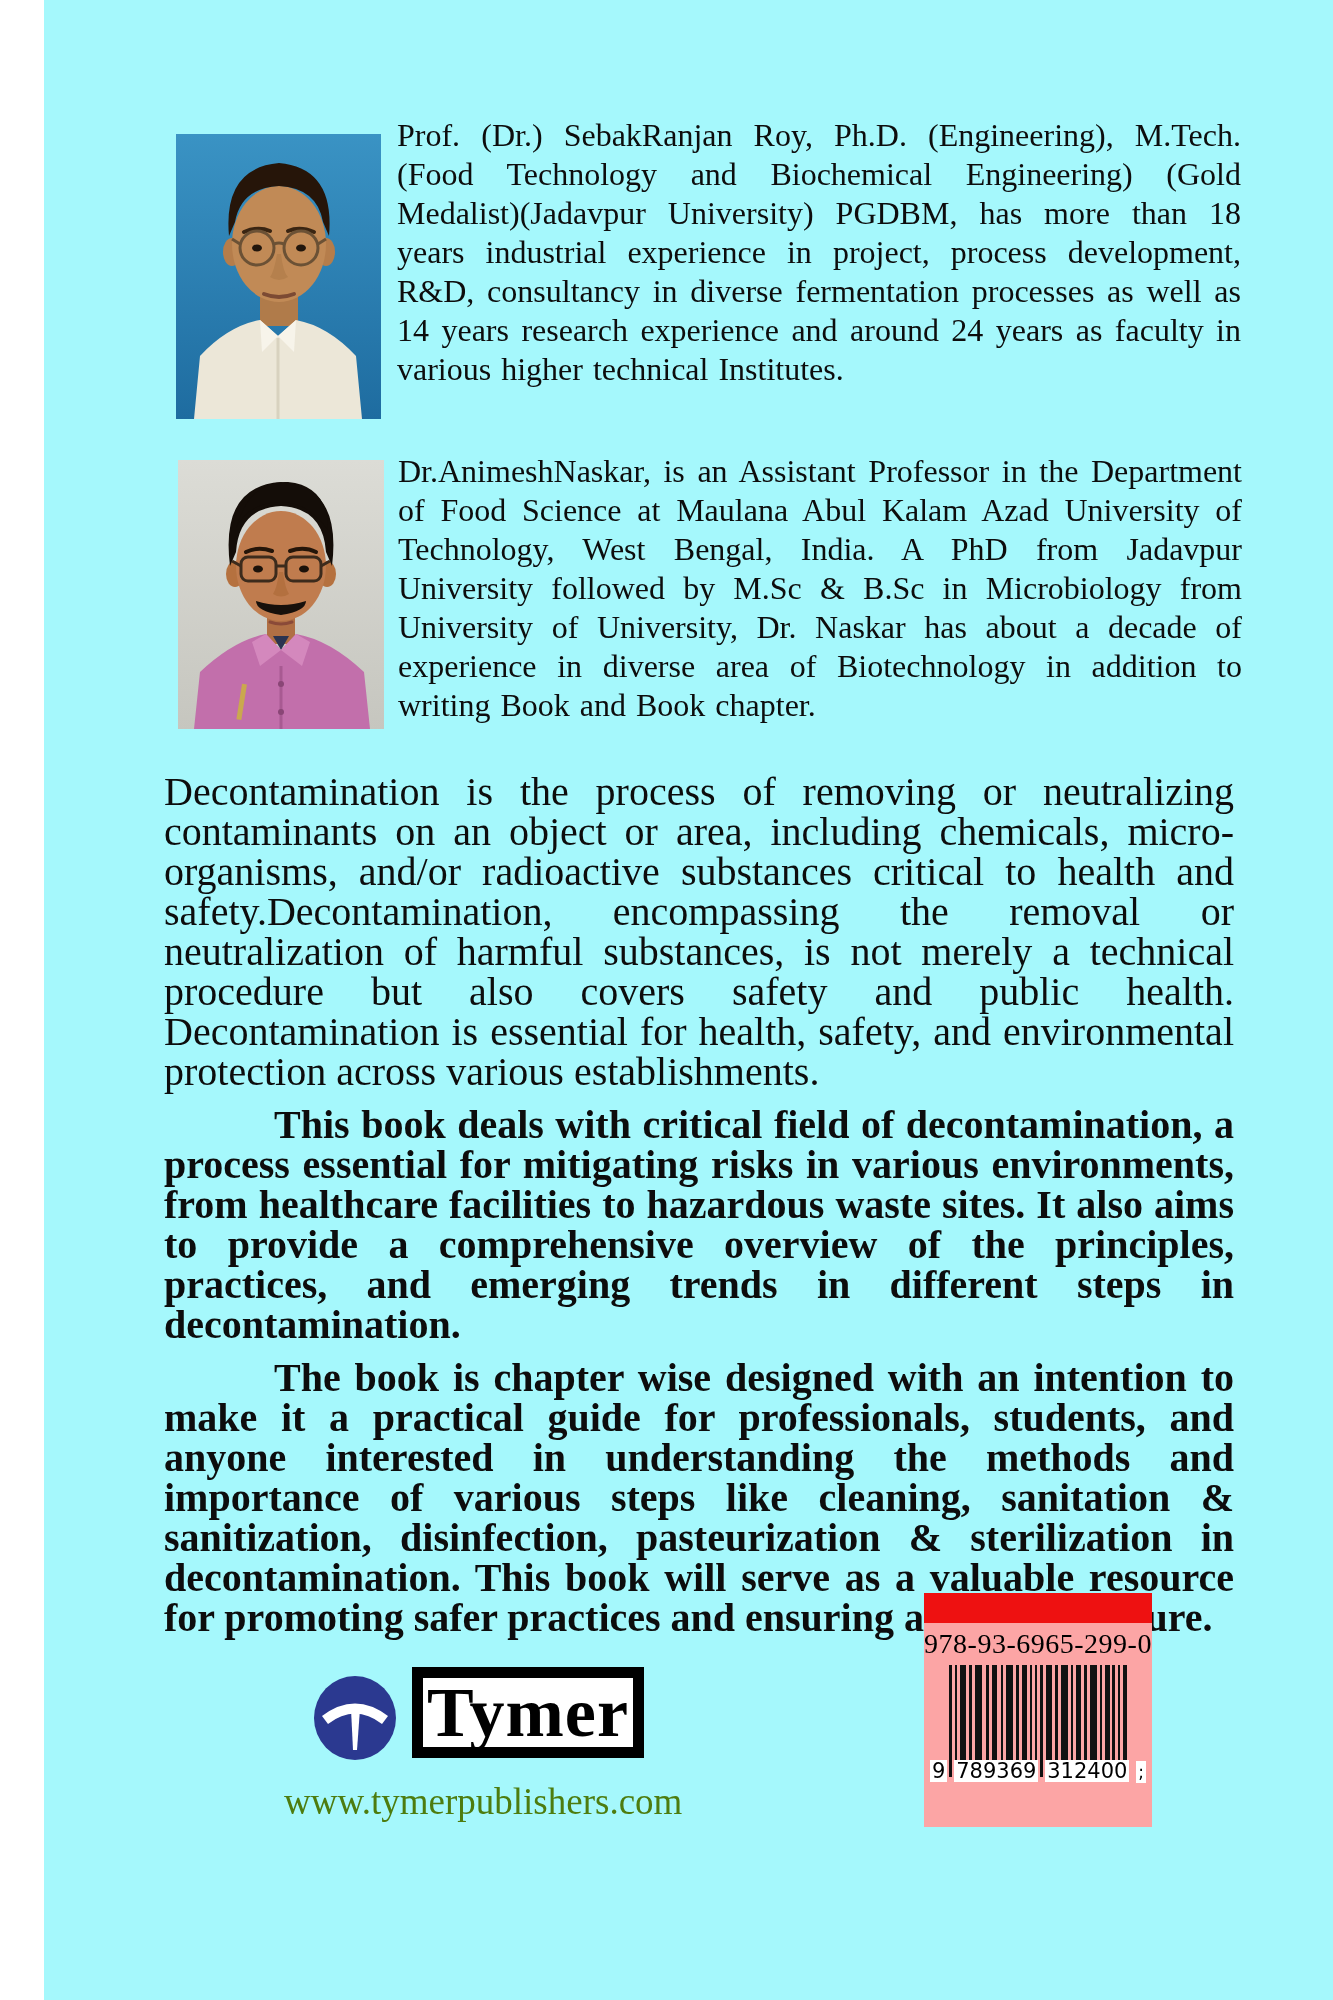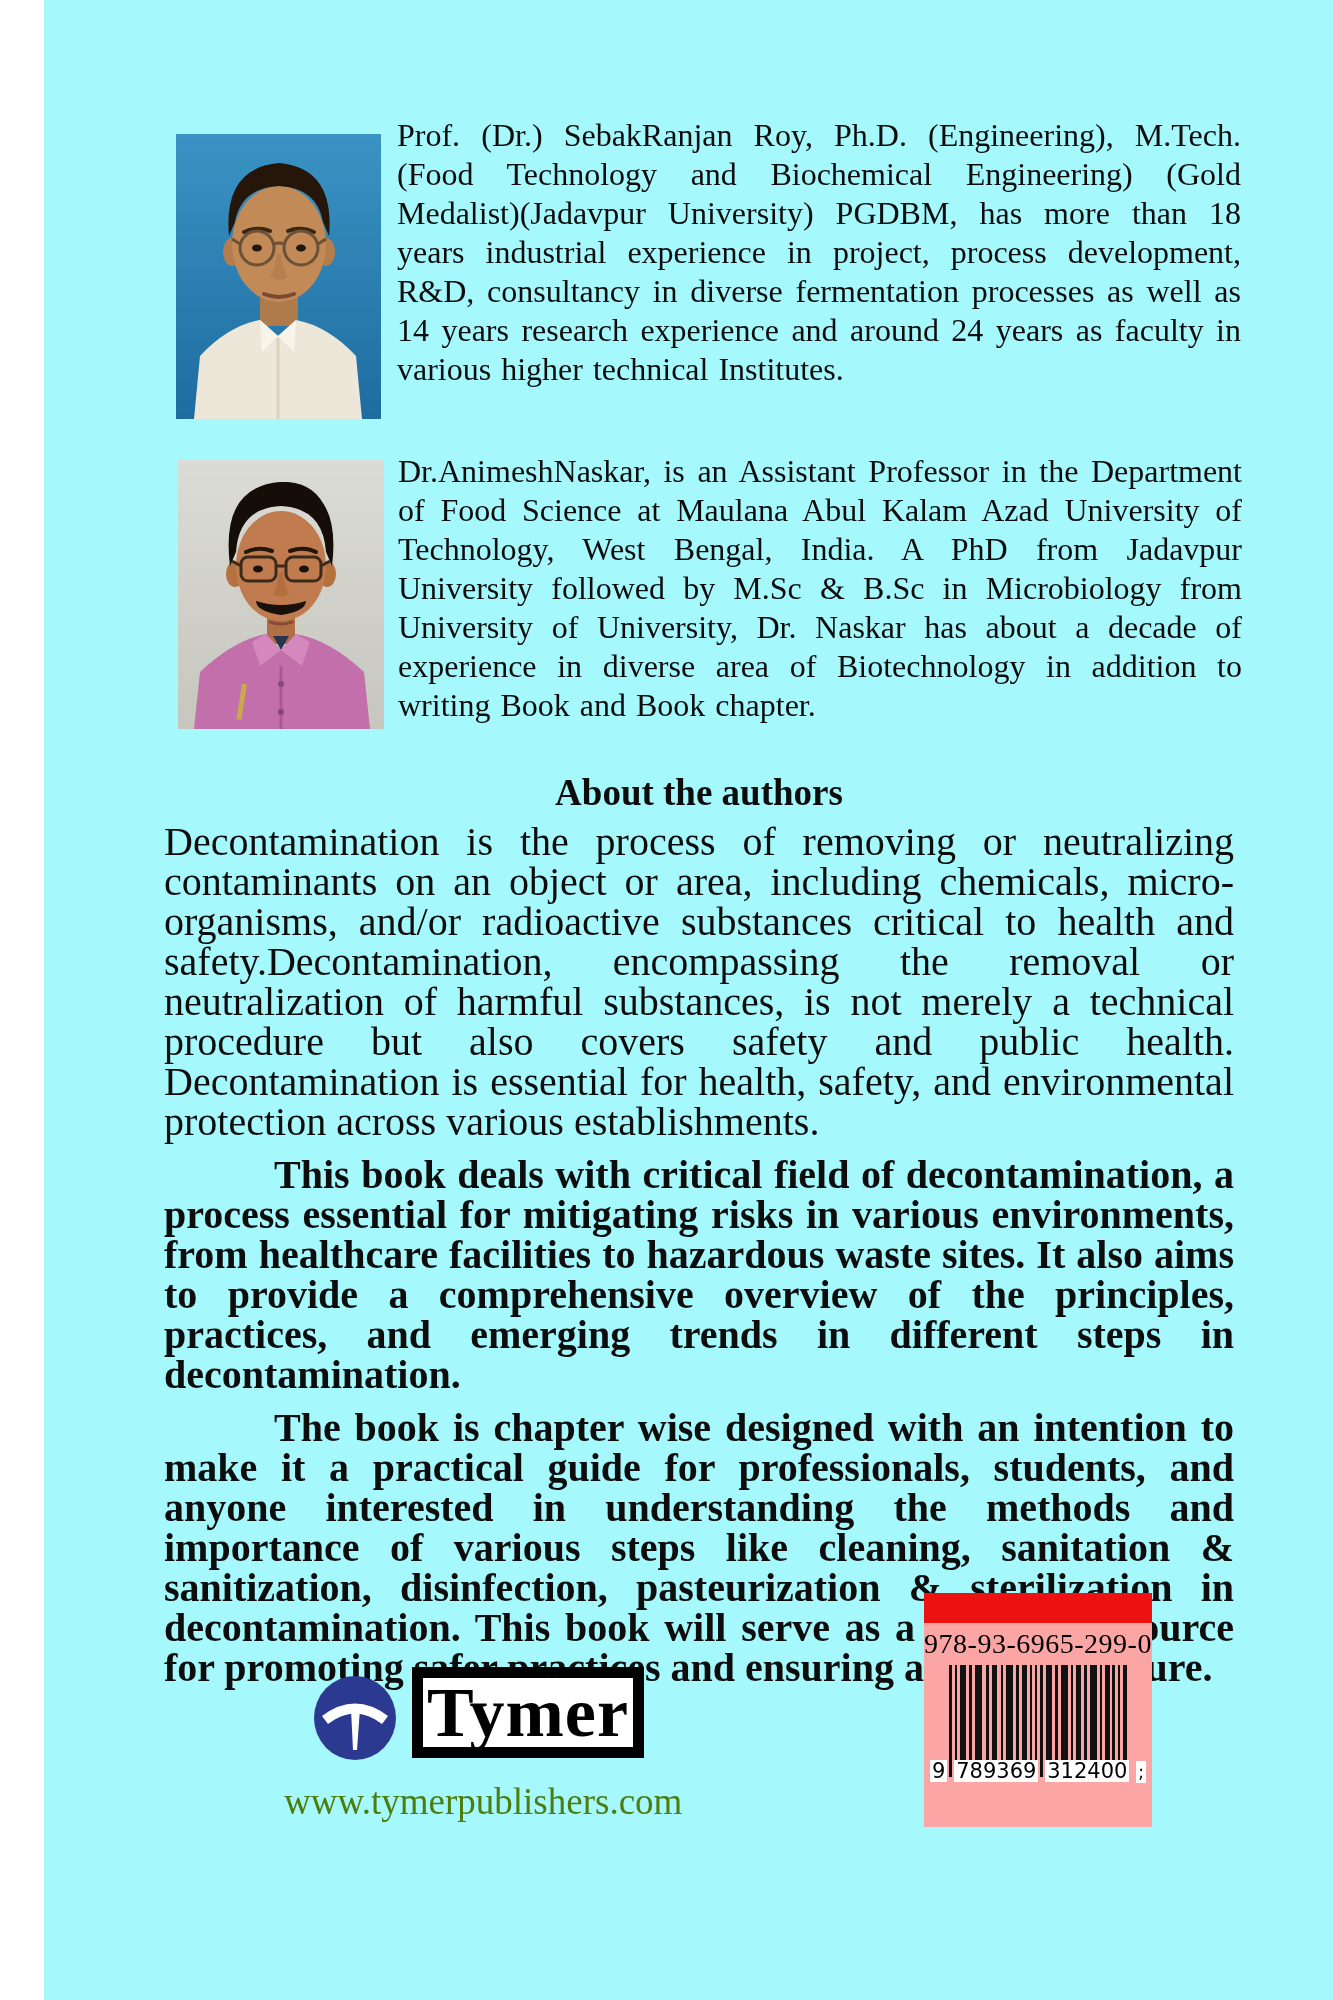--- a/index.html
+++ b/index.html
@@ -159,21 +159,20 @@
           <ellipse cx="80" cy="109" rx="5" ry="3.5" fill="#1c120a"></ellipse>
           <ellipse cx="126" cy="109" rx="5" ry="3.5" fill="#1c120a"></ellipse>
           <path d="M101,112 Q99,128 95,134 Q103,139 111,134 Q107,128 105,112" fill="#b3703f"></path>
           <path d="M78,141 Q103,149 128,141 Q128,151 103,155 Q78,151 78,141 Z" fill="#17100b"></path>
           <path d="M92,162 Q103,166 114,162" stroke="#8a4a38" stroke-width="3" fill="none" stroke-linecap="round"></path>
         </svg>
       </div>
       <p class="bio">Dr.AnimeshNaskar, is an Assistant Professor in the Department of Food Science at Maulana Abul Kalam Azad University of Technology, West Bengal, India. A PhD from Jadavpur University followed by M.Sc &amp; B.Sc in Microbiology from University of University, Dr. Naskar has about a decade of experience in diverse area of Biotechnology in addition to writing Book and Book chapter.</p>
     </div>
 
-    <h2 class="heading">About the authors</h2>
   </section>
 
   <section class="description">
     <p class="para">Decontamination is the process of removing or neutralizing contaminants on an object or area, including chemicals, micro-organisms, and/or radioactive substances critical to health and safety.Decontamination, encompassing the removal or neutralization of harmful substances, is not merely a technical procedure but also covers safety and public health. Decontamination is essential for health, safety, and environmental protection across various establishments.</p>
     <p class="para indent">This book deals with critical field of decontamination, a process essential for mitigating risks in various environments, from healthcare facilities to hazardous waste sites. It also aims to provide a comprehensive overview of the principles, practices, and emerging trends in different steps in decontamination.</p>
     <p class="para indent">The book is chapter wise designed with an intention to make it a practical guide for professionals, students, and anyone interested in understanding the methods and importance of various steps like cleaning, sanitation &amp; sanitization, disinfection, pasteurization &amp; sterilization in decontamination. This book will serve as a valuable resource for promoting safer practices and ensuring a healthier future.</p>
   </section>
 
   <div class="logo-circle">
     <svg viewBox="0 0 82 84">

